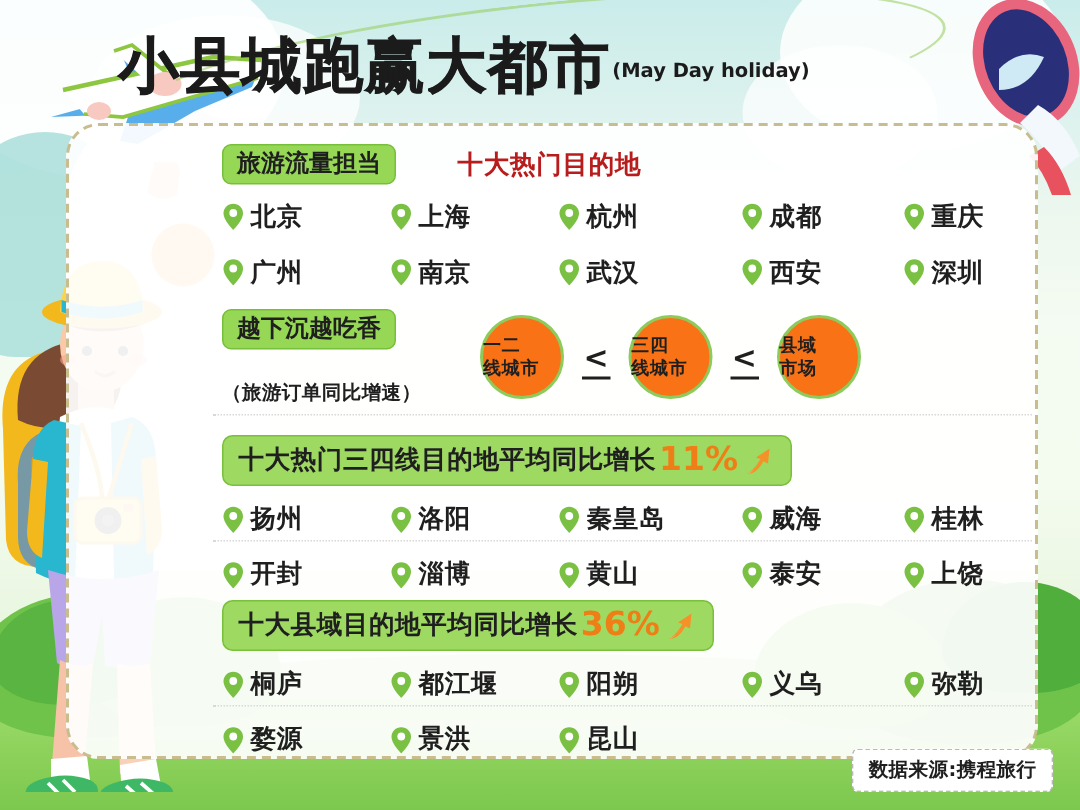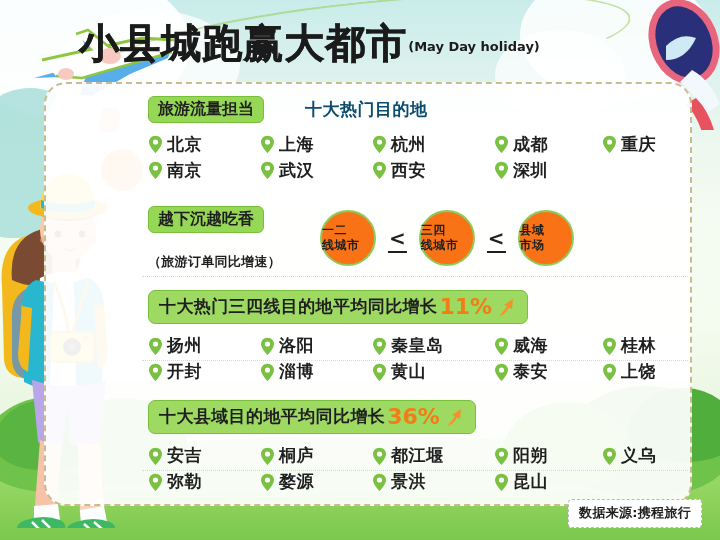--- a/index.html
+++ b/index.html
@@ -149,21 +149,21 @@
     font-family: "DejaVu Sans", sans-serif;
     font-size: 16px;
     font-weight: bold;
     color: #1f1f1f;
     line-height: 1.1;
   }
   .head-plain {
     font-family: "DejaVu Sans", sans-serif;
     font-size: 17px;
     font-weight: bold;
-    color: #0c4a6e;
+    color: #b91c1c;
     margin-left: 9px;
     letter-spacing: .5px;
   }
 
   
   .banner {
     display: inline-flex;
     align-items: center;
     background: #9ed962;
     border: 1.5px solid #79c03c;
@@ -186,21 +186,21 @@
     color: #ef7e16;
     margin-left: 2px;
     line-height: 1;
   }
   .arrow-icon { margin-left: 3px; display: inline-block; }
 
   
   .city-grid {
     display: grid;
     grid-template-columns: 112px 112px 122px 108px 80px;
-    row-gap: 2px;
+    row-gap: 13px;
     margin-top: 10px;
   }
   .city {
     display: flex;
     align-items: center;
     white-space: nowrap;
   }
   .pin { flex: 0 0 auto; margin-right: 2px; }
   .city-name {
     position: relative;
@@ -427,20 +427,27 @@
               <path d="M7.5 0.8C3.9.8 1 3.6 1 7.1c0 4.8 6.5 11.1 6.5 11.1S14 11.9 14 7.1C14 3.6 11.1.8 7.5.8z" fill="#7ac043"></path>
               <circle cx="7.5" cy="7" r="2.6" fill="#ffffff"></circle>
             </svg>
           <span class="city-name">重庆</span>
         </div>
         <div class="city">
           <svg class="pin" width="15" height="19" viewBox="0 0 15 19">
               <path d="M7.5 0.8C3.9.8 1 3.6 1 7.1c0 4.8 6.5 11.1 6.5 11.1S14 11.9 14 7.1C14 3.6 11.1.8 7.5.8z" fill="#7ac043"></path>
               <circle cx="7.5" cy="7" r="2.6" fill="#ffffff"></circle>
             </svg>
+          <span class="city-name">广州</span>
+        </div>
+        <div class="city">
+          <svg class="pin" width="15" height="19" viewBox="0 0 15 19">
+              <path d="M7.5 0.8C3.9.8 1 3.6 1 7.1c0 4.8 6.5 11.1 6.5 11.1S14 11.9 14 7.1C14 3.6 11.1.8 7.5.8z" fill="#7ac043"></path>
+              <circle cx="7.5" cy="7" r="2.6" fill="#ffffff"></circle>
+            </svg>
           <span class="city-name">南京</span>
         </div>
         <div class="city">
           <svg class="pin" width="15" height="19" viewBox="0 0 15 19">
               <path d="M7.5 0.8C3.9.8 1 3.6 1 7.1c0 4.8 6.5 11.1 6.5 11.1S14 11.9 14 7.1C14 3.6 11.1.8 7.5.8z" fill="#7ac043"></path>
               <circle cx="7.5" cy="7" r="2.6" fill="#ffffff"></circle>
             </svg>
           <span class="city-name">武汉</span>
         </div>
         <div class="city">
@@ -574,27 +581,20 @@
           <path d="M3 20 q5 -3 9 -10 l-3 -1 l9 -6 l-1 10 l-3 -1.5 q-5 9 -11 8.5 z" fill="#f4922a"></path>
           <path d="M3 20 q5 -2 8 -7 q-4 6 -8 7 z" fill="#fde7c8"></path>
         </svg>
       </div>
       <div class="city-grid">
         <div class="city">
           <svg class="pin" width="15" height="19" viewBox="0 0 15 19">
               <path d="M7.5 0.8C3.9.8 1 3.6 1 7.1c0 4.8 6.5 11.1 6.5 11.1S14 11.9 14 7.1C14 3.6 11.1.8 7.5.8z" fill="#7ac043"></path>
               <circle cx="7.5" cy="7" r="2.6" fill="#ffffff"></circle>
             </svg>
-          <span class="city-name">安吉</span>
-        </div>
-        <div class="city">
-          <svg class="pin" width="15" height="19" viewBox="0 0 15 19">
-              <path d="M7.5 0.8C3.9.8 1 3.6 1 7.1c0 4.8 6.5 11.1 6.5 11.1S14 11.9 14 7.1C14 3.6 11.1.8 7.5.8z" fill="#7ac043"></path>
-              <circle cx="7.5" cy="7" r="2.6" fill="#ffffff"></circle>
-            </svg>
           <span class="city-name">桐庐</span>
         </div>
         <div class="city">
           <svg class="pin" width="15" height="19" viewBox="0 0 15 19">
               <path d="M7.5 0.8C3.9.8 1 3.6 1 7.1c0 4.8 6.5 11.1 6.5 11.1S14 11.9 14 7.1C14 3.6 11.1.8 7.5.8z" fill="#7ac043"></path>
               <circle cx="7.5" cy="7" r="2.6" fill="#ffffff"></circle>
             </svg>
           <span class="city-name">都江堰</span>
         </div>
         <div class="city">

